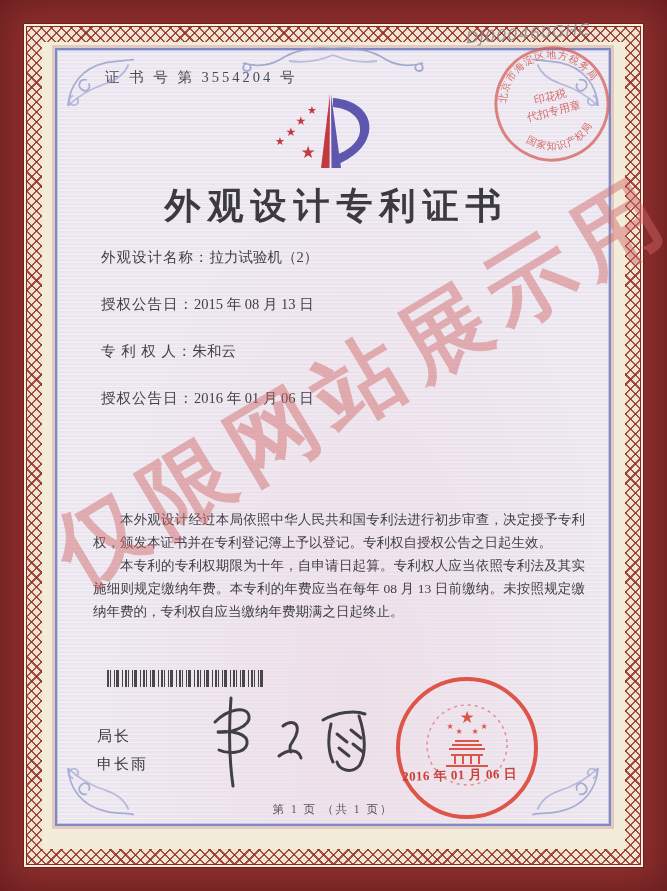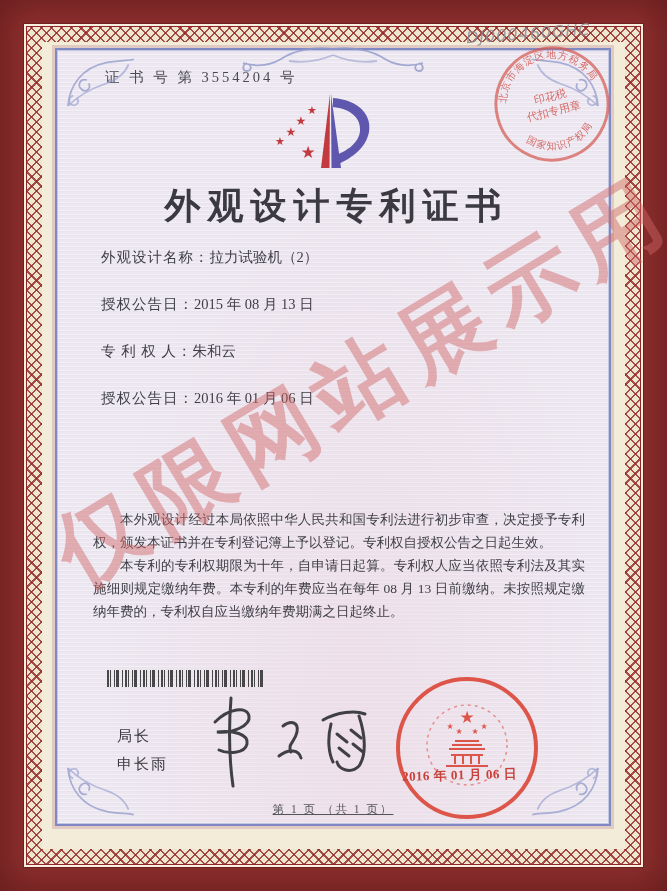--- a/index.html
+++ b/index.html
@@ -58,23 +58,23 @@
   .barcode{
     position:absolute;left:50px;top:620px;width:158px;height:17px;
     background-image:repeating-linear-gradient(90deg,
       #2b2b2b 0 2px, transparent 2px 3px,
       #2b2b2b 3px 4px, transparent 4px 7px,
       #2b2b2b 7px 8px, transparent 8px 9px,
       #2b2b2b 9px 12px, transparent 12px 15px,
       #2b2b2b 15px 16px, transparent 16px 18px);
     opacity:.85;
   }
-  .director{position:absolute;left:60px;top:672px;font-size:15px;color:#38383e;line-height:28px;letter-spacing:2px;}
+  .director{position:absolute;left:40px;top:672px;font-size:15px;color:#38383e;line-height:28px;letter-spacing:2px;}
   .signature{position:absolute;left:130px;top:640px;}
-  .footer{position:absolute;left:0;top:752px;width:100%;text-align:center;font-size:11.5px;letter-spacing:2px;color:#55555c;text-decoration:underline;}
+  .footer{position:absolute;left:0;top:752px;width:100%;text-align:center;font-size:11.5px;letter-spacing:2px;color:#55555c;}
   
   .watermark{
     position:absolute;left:64px;top:518px;z-index:3;pointer-events:none;
     font-size:88px;font-weight:700;letter-spacing:12px;line-height:1;
     color:rgba(206,100,100,.46);white-space:nowrap;
     transform:rotate(-31deg);transform-origin:0 50%;
   }
   .tax-stamp{position:absolute;left:490px;top:42px;z-index:5;transform:rotate(-14deg);opacity:.82;}
   .official-seal{position:absolute;left:392px;top:673px;z-index:5;opacity:.92;}
   .seal-date{

